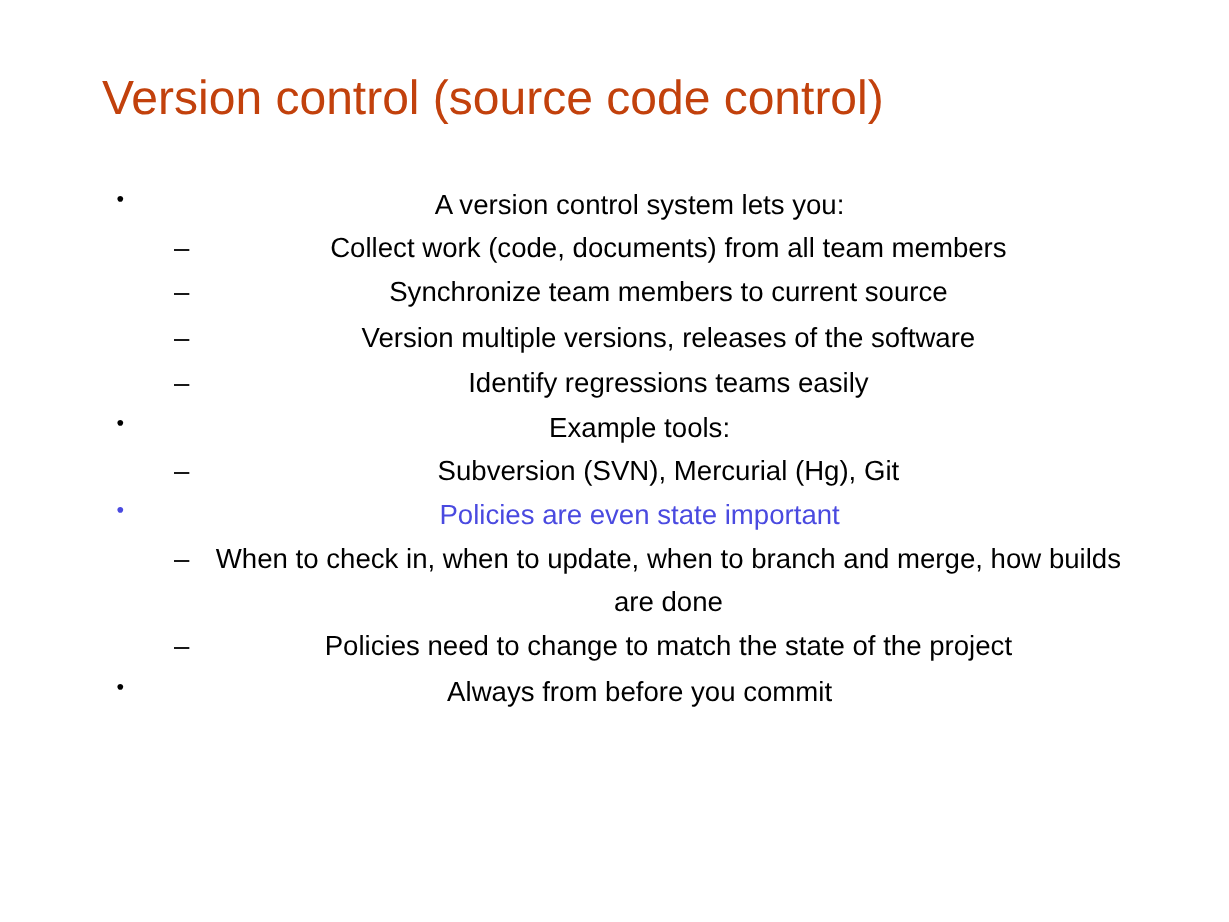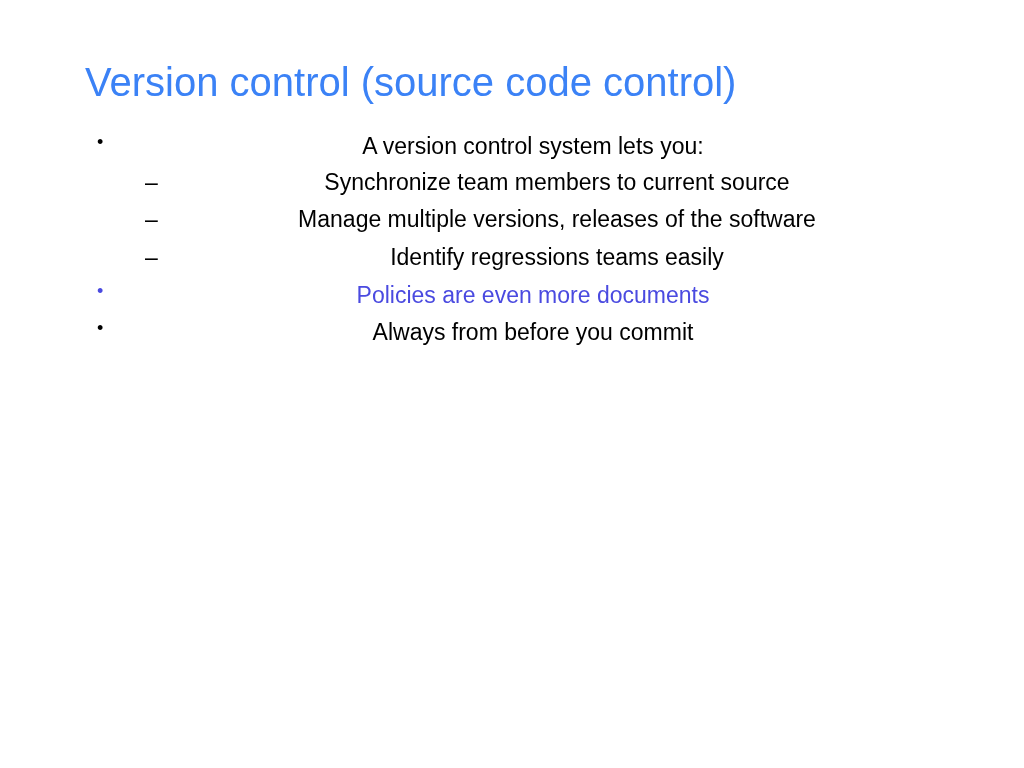--- a/index.html
+++ b/index.html
@@ -11,22 +11,22 @@
       width: 1024px;
       height: 768px;
       background: #ffffff;
       font-family: Arial, Helvetica, sans-serif;
       padding: 60px 85px 40px 85px;
       overflow: hidden;
     }
     .slide-title {
       font-size: 40px;
       font-weight: normal;
-      color: #3b82f6;
-      margin-bottom: 24px;
+      color: #c2410c;
+      margin-bottom: 48px;
     }
     .content {
       font-size: 23px;
       color: #000000;
       line-height: 1.55;
     }
     ul.level1 {
       list-style: none;
       padding-left: 0;
       text-align: center;
@@ -71,25 +71,36 @@
 </head>
 <body>
 
 <h1 class="slide-title">Version control (source code control)</h1>
 
 <div class="content">
   <ul class="level1">
     <li>
       <span>A version control system lets you:</span>
       <ul class="level2">
+        <li><span>Collect work (code, documents) from all team members</span></li>
         <li><span>Synchronize team members to current source</span></li>
-        <li><span>Manage multiple versions, releases of the software</span></li>
+        <li><span>Version multiple versions, releases of the software</span></li>
         <li><span>Identify regressions teams easily</span></li>
       </ul>
     </li>
+    <li>
+      <span>Example tools:</span>
+      <ul class="level2">
+        <li><span>Subversion (SVN), Mercurial (Hg), Git</span></li>
+      </ul>
+    </li>
     <li class="accent">
-      <span>Policies are even more documents</span>
+      <span>Policies are even state important</span>
+      <ul class="level2">
+        <li><span>When to check in, when to update, when to branch and merge, how builds are done</span></li>
+        <li><span>Policies need to change to match the state of the project</span></li>
+      </ul>
     </li>
     <li>
       <span>Always from before you commit</span>
     </li>
   </ul>
 </div>
 
 </body></html>

